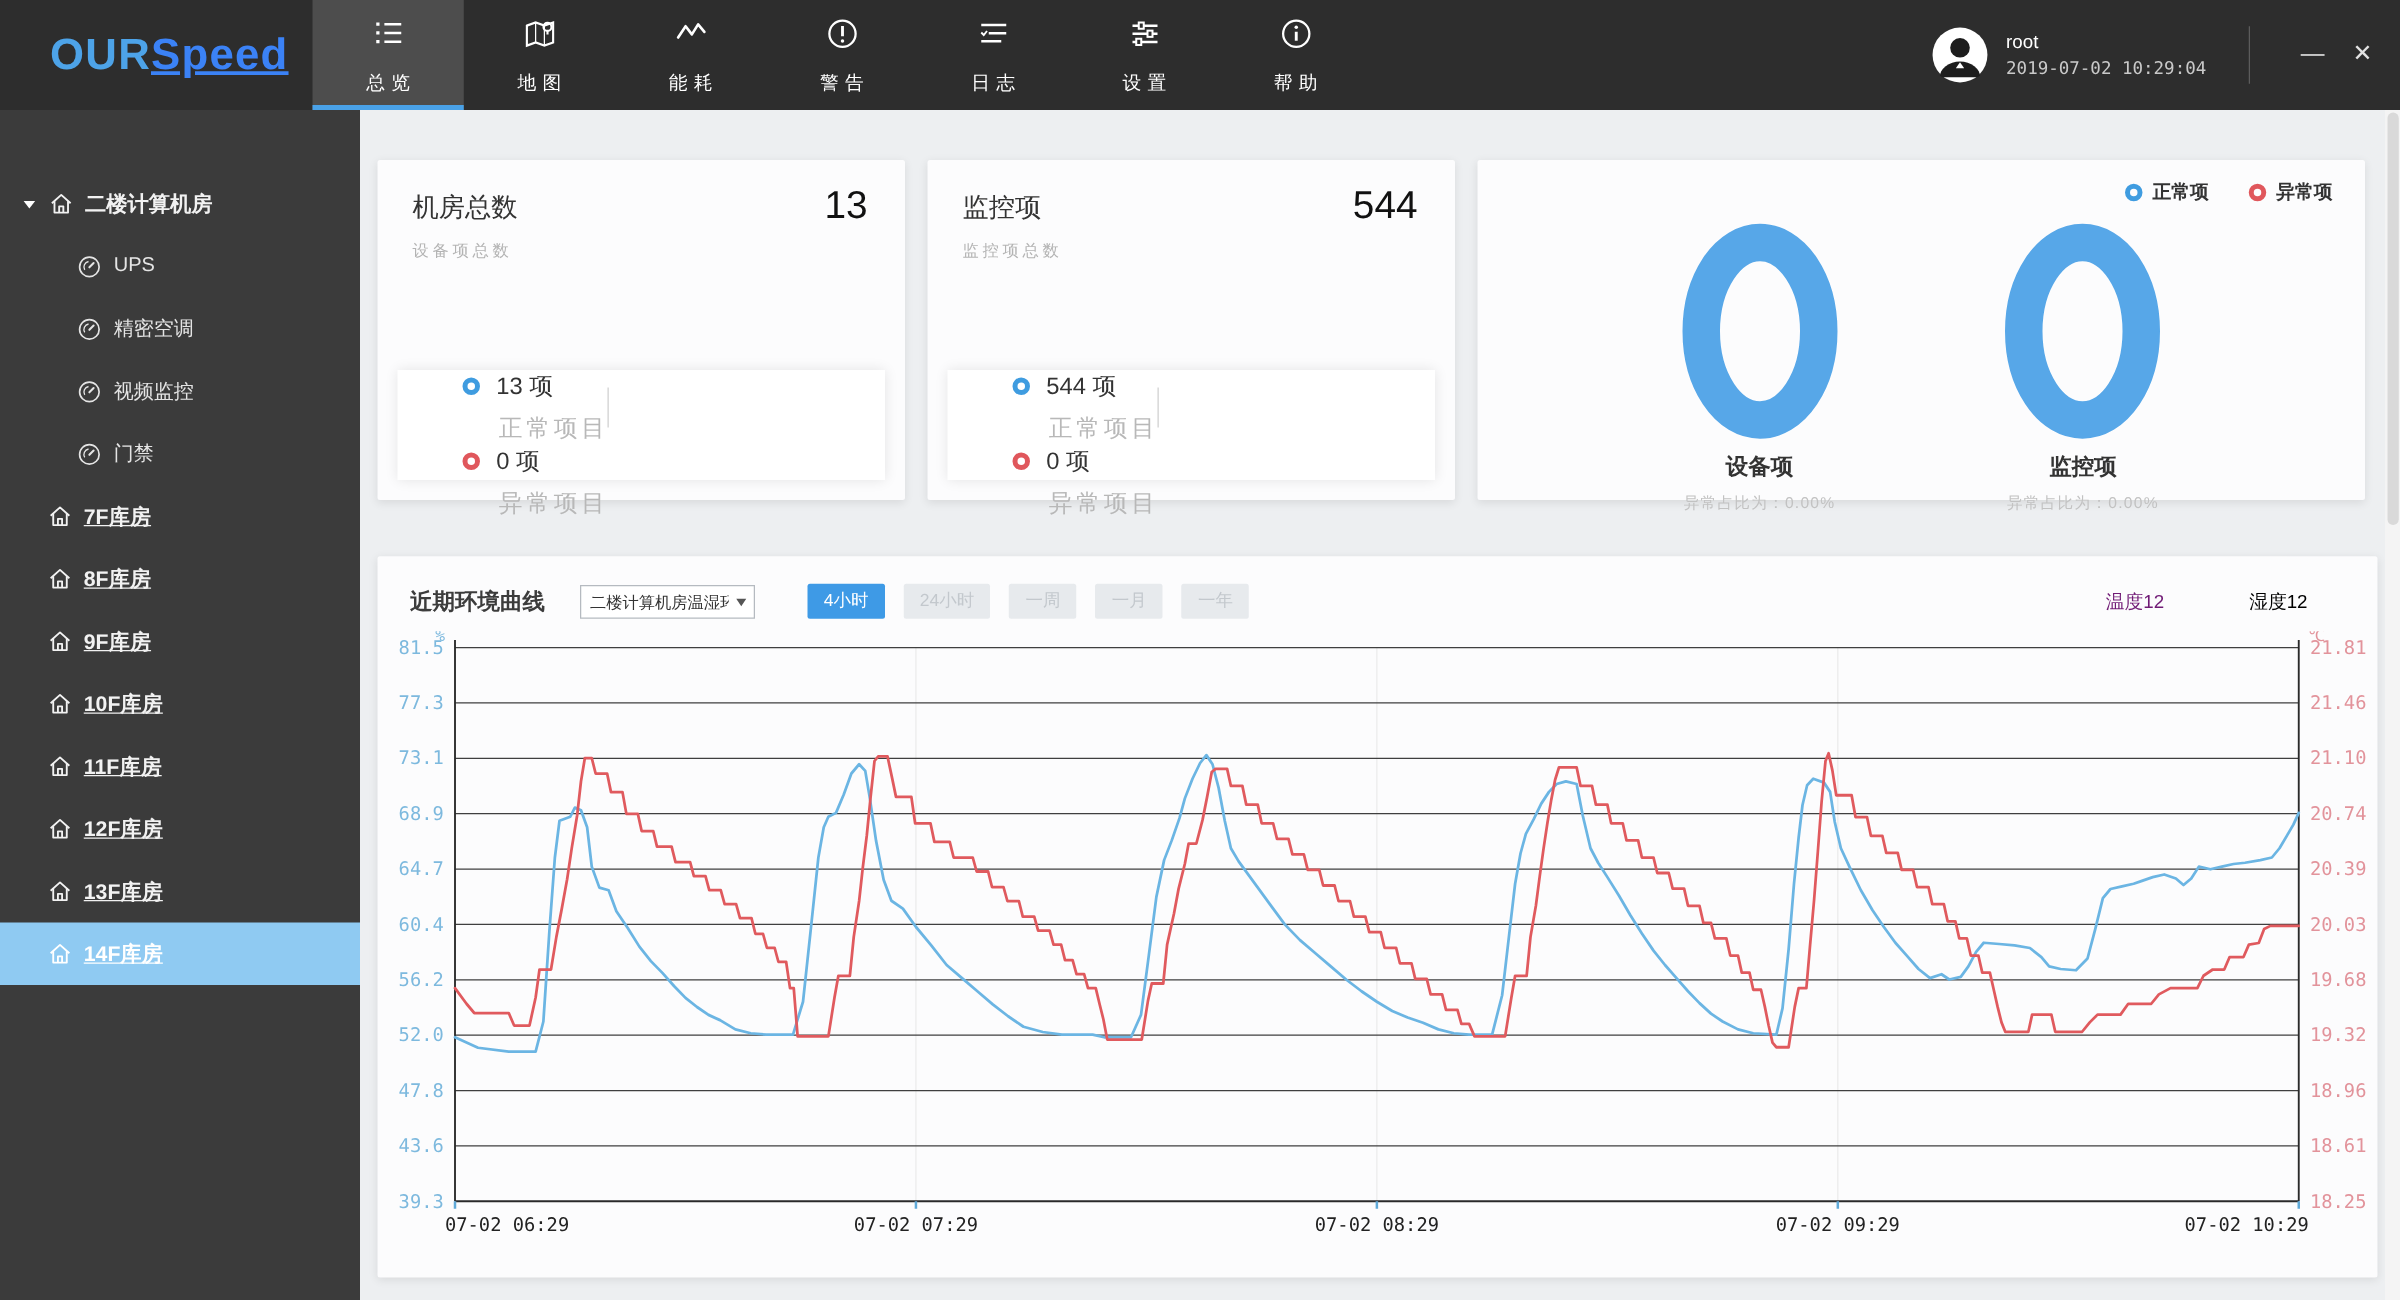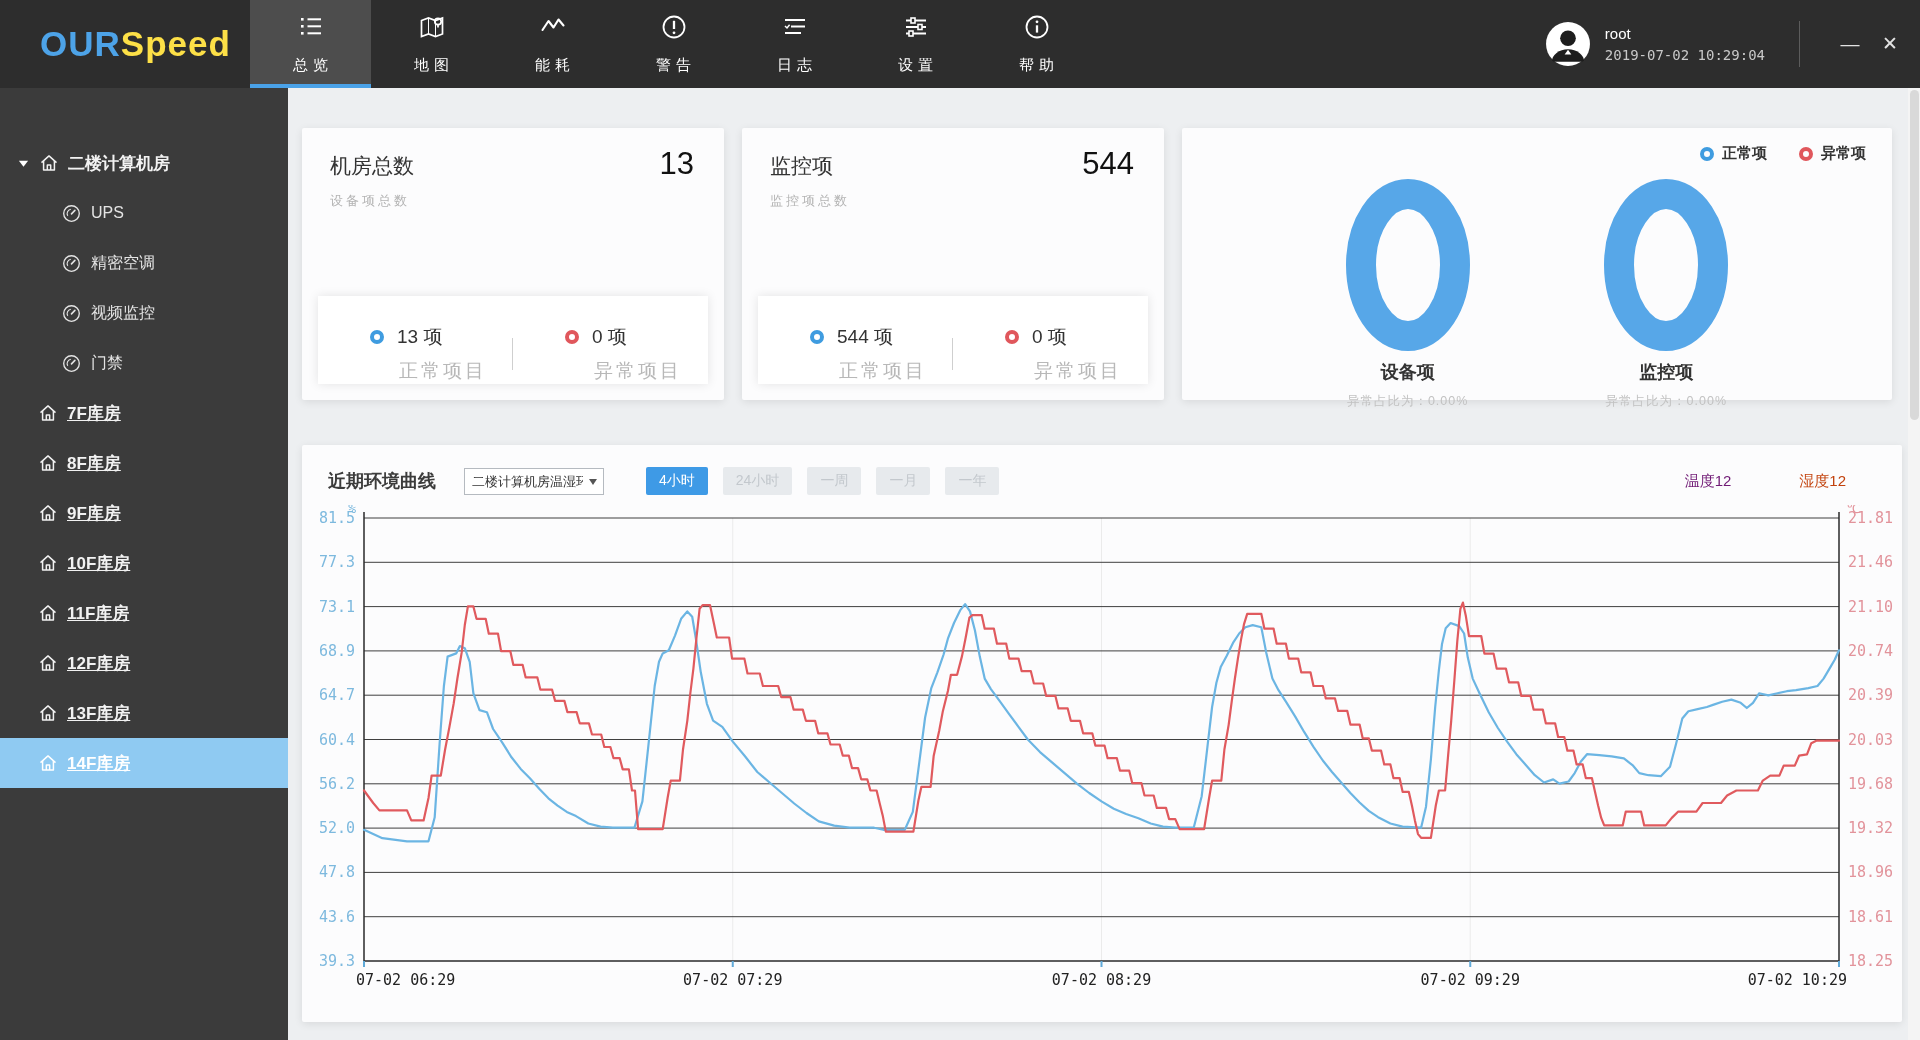--- a/index.html
+++ b/index.html
@@ -4,21 +4,21 @@
 <style>
   * { margin:0; padding:0; box-sizing:border-box; }
   html,body { width:1920px; height:1040px; overflow:hidden; }
   body { font-family:"Liberation Sans","DejaVu Sans",sans-serif; background:#edeff1; }
   .mono { font-family:"DejaVu Sans Mono","Liberation Mono",monospace; }
   .app { position:relative; width:1920px; height:1040px; }
 
   
   .topbar { position:absolute; top:0; left:0; width:1920px; height:88px; background:#2d2d2d; display:flex; align-items:stretch; z-index:5; }
   .logo { width:250px; display:flex; align-items:center; padding-left:40px; font-size:35px; font-weight:bold; letter-spacing:1px; }
-  .logo .p1 { color:#4da3e8; } .logo .p2 { color:#fde047; }
+  .logo .p1 { color:#4da3e8; } .logo .p2 { color:#3b82f6;text-decoration:underline; }
   .nav { display:flex; align-items:stretch; }
   .nav-item { width:121px; display:flex; flex-direction:column; align-items:center; justify-content:center; gap:11px; position:relative; color:#fff; cursor:pointer; }
   .nav-item.active { background:#4d4d4d; }
   .nav-item.active::after { content:''; position:absolute; left:0; right:0; bottom:0; height:4px; background:#4aa2e8; }
   .nav-label { font-size:15px; letter-spacing:5px; padding-left:5px; }
   .user-area { margin-left:auto; display:flex; align-items:center; }
   .avatar { width:46px; height:46px; border-radius:50%; overflow:hidden; cursor:pointer; flex:0 0 auto; }
   .user-meta { margin-left:14px; }
   .user-name { color:#fff; font-size:15px; }
   .user-time { color:#c9c9c9; font-size:14px; margin-top:5px; }
@@ -37,21 +37,21 @@
   .side-ic { display:flex; }
 
   
   .main { position:absolute; left:250px; top:88px; width:1670px; height:1034px; padding:40px 28px 0 52px; }
   .cards-row { display:flex; gap:18px; }
   .panel { background:#fcfcfd; border-radius:2px; box-shadow:0 2px 8px rgba(0,0,0,.09); }
   .stat-card { width:422px; height:272px; position:relative; padding:24px 28px; }
   .card-title { font-size:21px; color:#333; }
   .card-value { position:absolute; top:18px; right:30px; font-size:31px; color:#111; }
   .card-sub { margin-top:12px; font-size:13px; color:#b3b3b3; letter-spacing:3px; }
-  .card-strip { position:absolute; left:16px; right:16px; bottom:16px; height:88px; background:#fff; box-shadow:0 0 10px rgba(0,0,0,.10); display:flex; align-items:flex-end; }
+  .card-strip { position:absolute; left:16px; right:16px; bottom:16px; height:88px; background:#fff; box-shadow:0 0 10px rgba(0,0,0,.10); display:flex; align-items:flex-start;flex-direction:column; }
   .strip-half { flex:1; padding-left:52px; position:relative; }
   .strip-half.first::after { content:''; position:absolute; right:0; top:14px; bottom:14px; width:1px; background:#cfcfcf; }
   .strip-count { font-size:19px; color:#333; display:flex; align-items:center; gap:13px; }
   .strip-label { font-size:19px; color:#b8b8b8; letter-spacing:3px; margin:8px 0 0 29px; }
   .ring { width:14px; height:14px; border-radius:50%; border:4px solid #000; flex:0 0 auto; }
 
   .donut-panel { flex:1; height:272px; position:relative; padding-top:14px; }
   .donut-legend { position:absolute; top:16px; right:26px; display:flex; gap:32px; align-items:center; }
   .legend-item { display:flex; align-items:center; gap:8px; font-size:15px; font-weight:bold; color:#333; }
   .donuts { display:flex; justify-content:space-evenly; padding:0 30px; margin-top:36px; }
@@ -383,21 +383,21 @@
         </div>
         <div class="range-btns" id="rangeBtns">
             <button class="rbtn active">4小时</button>
             <button class="rbtn">24小时</button>
             <button class="rbtn">一周</button>
             <button class="rbtn">一月</button>
             <button class="rbtn">一年</button>
           </div>
         <div class="series-labels" id="seriesLabels">
             <span class="series-label" style="color:#701a75">温度12</span>
-            <span class="series-label" style="color:#c2410c">湿度12</span>
+            <span class="series-label" style="color:#000000">湿度12</span>
           </div>
       </div>
       <svg id="chartSvg" width="1600" height="517">
           <line x1="430.75" y1="13" x2="430.75" y2="456" stroke="#ebebeb" stroke-width="1"></line>
           <line x1="799.5" y1="13" x2="799.5" y2="456" stroke="#ebebeb" stroke-width="1"></line>
           <line x1="1168.25" y1="13" x2="1168.25" y2="456" stroke="#ebebeb" stroke-width="1"></line>
           <line x1="62" y1="13" x2="1537" y2="13" stroke="#3f3f3f" stroke-width="1"></line>
           <line x1="62" y1="57.3" x2="1537" y2="57.3" stroke="#3f3f3f" stroke-width="1"></line>
           <line x1="62" y1="101.6" x2="1537" y2="101.6" stroke="#3f3f3f" stroke-width="1"></line>
           <line x1="62" y1="145.9" x2="1537" y2="145.9" stroke="#3f3f3f" stroke-width="1"></line>

